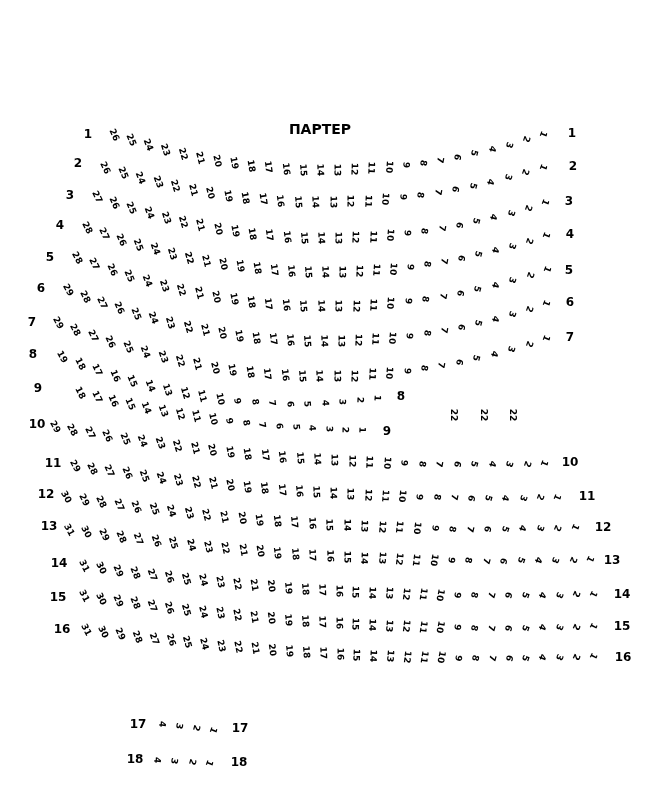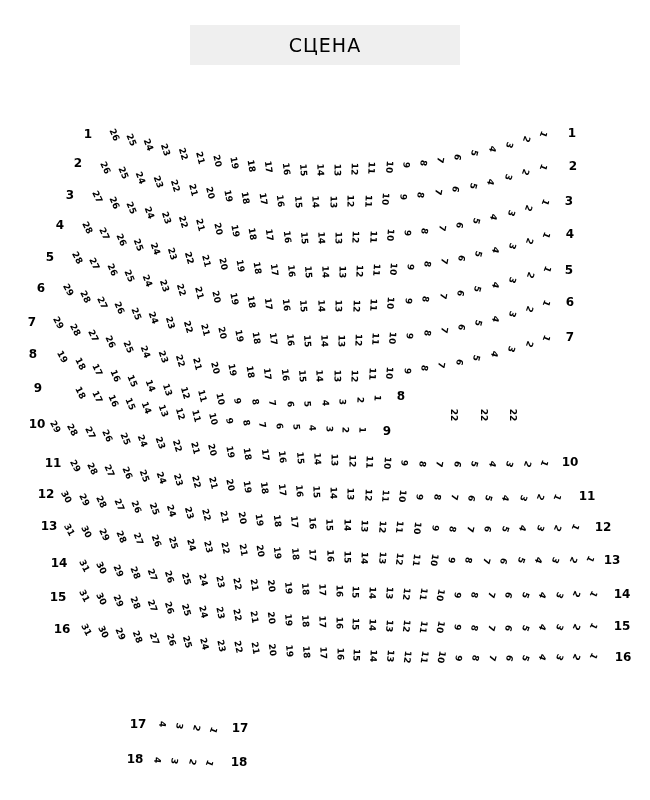--- a/index.html
+++ b/index.html
@@ -40,23 +40,21 @@
     font-weight:bold;
     line-height:9px;
     white-space:nowrap;
     cursor:pointer;
   }
 </style>
 </head>
 <body>
 
 <div id="app">
-  <div class="stage">
-    <span>СЦЕНА</span>
-  </div>
+  <div class="section-title">ПАРТЕР</div>
   <div>
       <span class="row-label" style="left: 88px; top: 134px; transform: translate(-50%, -50%);">1</span>
       <span class="row-label" style="left: 572px; top: 133px; transform: translate(-50%, -50%);">1</span>
       <span class="seat" style="left: 114px; top: 135px; transform: translate(-50%, -50%) rotate(66.1413deg);">26</span>
       <span class="seat" style="left: 131.16px; top: 140.413px; transform: translate(-50%, -50%) rotate(67.9274deg);">25</span>
       <span class="seat" style="left: 148.32px; top: 145.371px; transform: translate(-50%, -50%) rotate(69.7136deg);">24</span>
       <span class="seat" style="left: 165.48px; top: 149.875px; transform: translate(-50%, -50%) rotate(71.4998deg);">23</span>
       <span class="seat" style="left: 182.64px; top: 153.925px; transform: translate(-50%, -50%) rotate(73.2859deg);">22</span>
       <span class="seat" style="left: 199.8px; top: 157.52px; transform: translate(-50%, -50%) rotate(75.0721deg);">21</span>
       <span class="seat" style="left: 216.96px; top: 160.661px; transform: translate(-50%, -50%) rotate(76.8583deg);">20</span>

